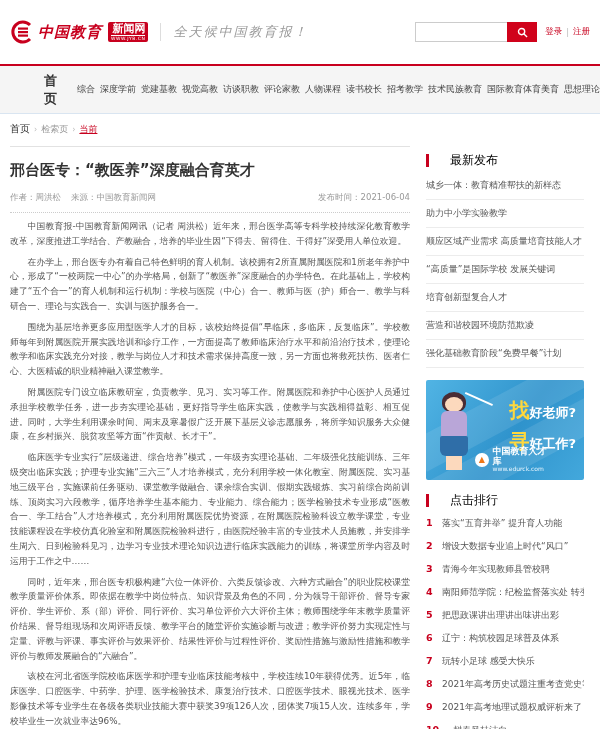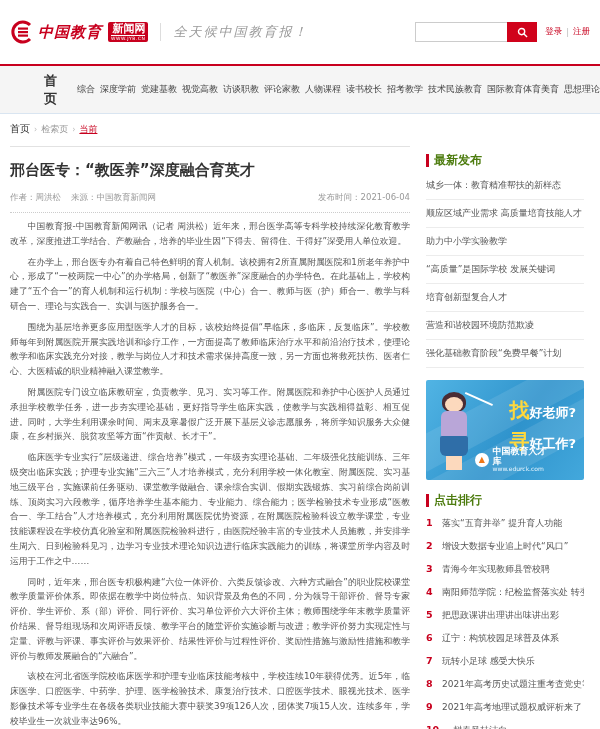--- a/index.html
+++ b/index.html
@@ -45,21 +45,21 @@
   .meta-row { display:flex; justify-content:space-between; font-size:8.5px; color:#999;
     padding-bottom:8px; border-bottom:1px dotted #ccc; }
   .meta-left { display:flex; gap:10px; }
   .article-body { margin-top:4px; }
   .article-body p { font-size:8.8px; color:#555; line-height:14.8px; text-indent:2em;
     margin:6px 0; text-align:justify; }
   .author-footer { font-size:9px; color:#555; text-indent:2em; margin:14px 0 10px; }
   
   .side-header { display:flex; align-items:center; gap:5px; margin:12px 0 3px; }
   .red-bar { width:3px; height:13px; background:#c8001e; }
-  .side-title { font-size:12px; font-weight:bold; color:#4d7c0f; }
+  .side-title { font-size:12px; font-weight:normal; color:#000000;margin-left:16px; }
   .latest-list .item { font-size:9px; color:#555; padding:7px 0; border-bottom:1px solid #ececec;
     white-space:nowrap; overflow:hidden; cursor:pointer; }
   .rank-item { display:flex; gap:5px; font-size:9px; color:#555; padding:5px 0;
     white-space:nowrap; overflow:hidden; cursor:pointer; align-items:baseline;}
   .rank-num { color:#c8001e; font-weight:bold; min-width:11px; font-size:9.5px; }
   
   .ad-banner { height:100px; margin:12px 0 2px; position:relative; overflow:hidden; border-radius:2px;
     background:linear-gradient(125deg,#51b4e4 0%,#2f93cc 55%,#43a8dc 100%); cursor:pointer; }
   .ray { position:absolute; background:rgba(255,255,255,.10); width:220px; height:34px; }
   .r1 { transform:rotate(-28deg); top:8px; left:-20px; }
@@ -210,22 +210,22 @@
 
   </div>
 
   <div class="side-col">
     <div class="side-header">
       <span class="red-bar"></span>
       <span class="side-title">最新发布</span>
     </div>
     <div class="latest-list">
       <div class="item">城乡一体：教育精准帮扶的新样态</div>
+      <div class="item">助力中小学实验教学</div>
       <div class="item">顺应区域产业需求 高质量培育技能人才</div>
-      <div class="item">助力中小学实验教学</div>
       <div class="item">“高质量”是国际学校 发展关键词</div>
       <div class="item">培育创新型复合人才</div>
       <div class="item">营造和谐校园环境防范欺凌</div>
       <div class="item">强化基础教育阶段“免费早餐”计划</div>
     </div>
 
     <div class="ad-banner">
       <div class="ray r1"></div>
       <div class="ray r2"></div>
       <div class="teacher">

